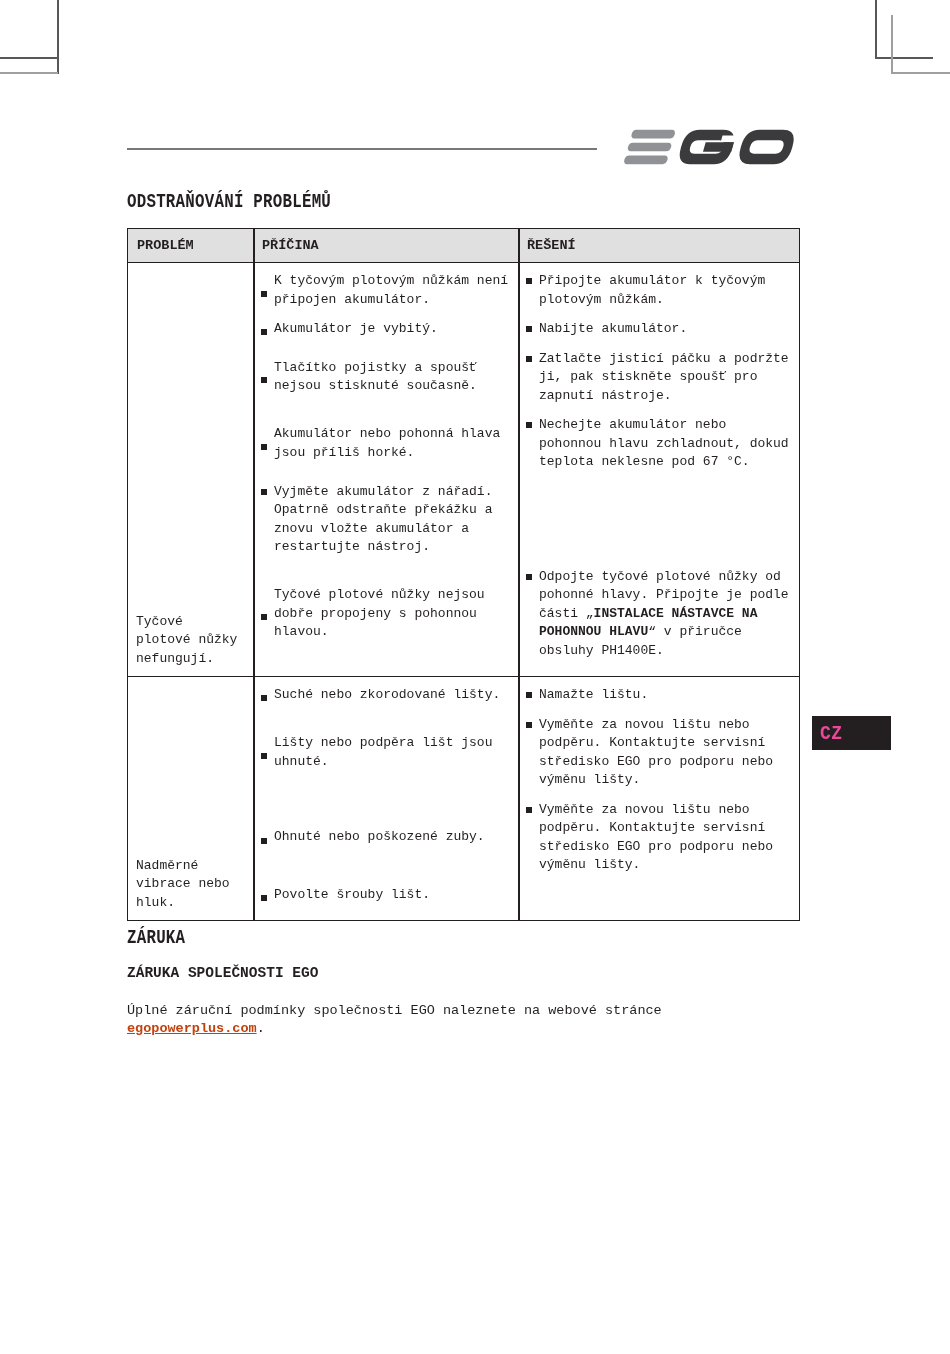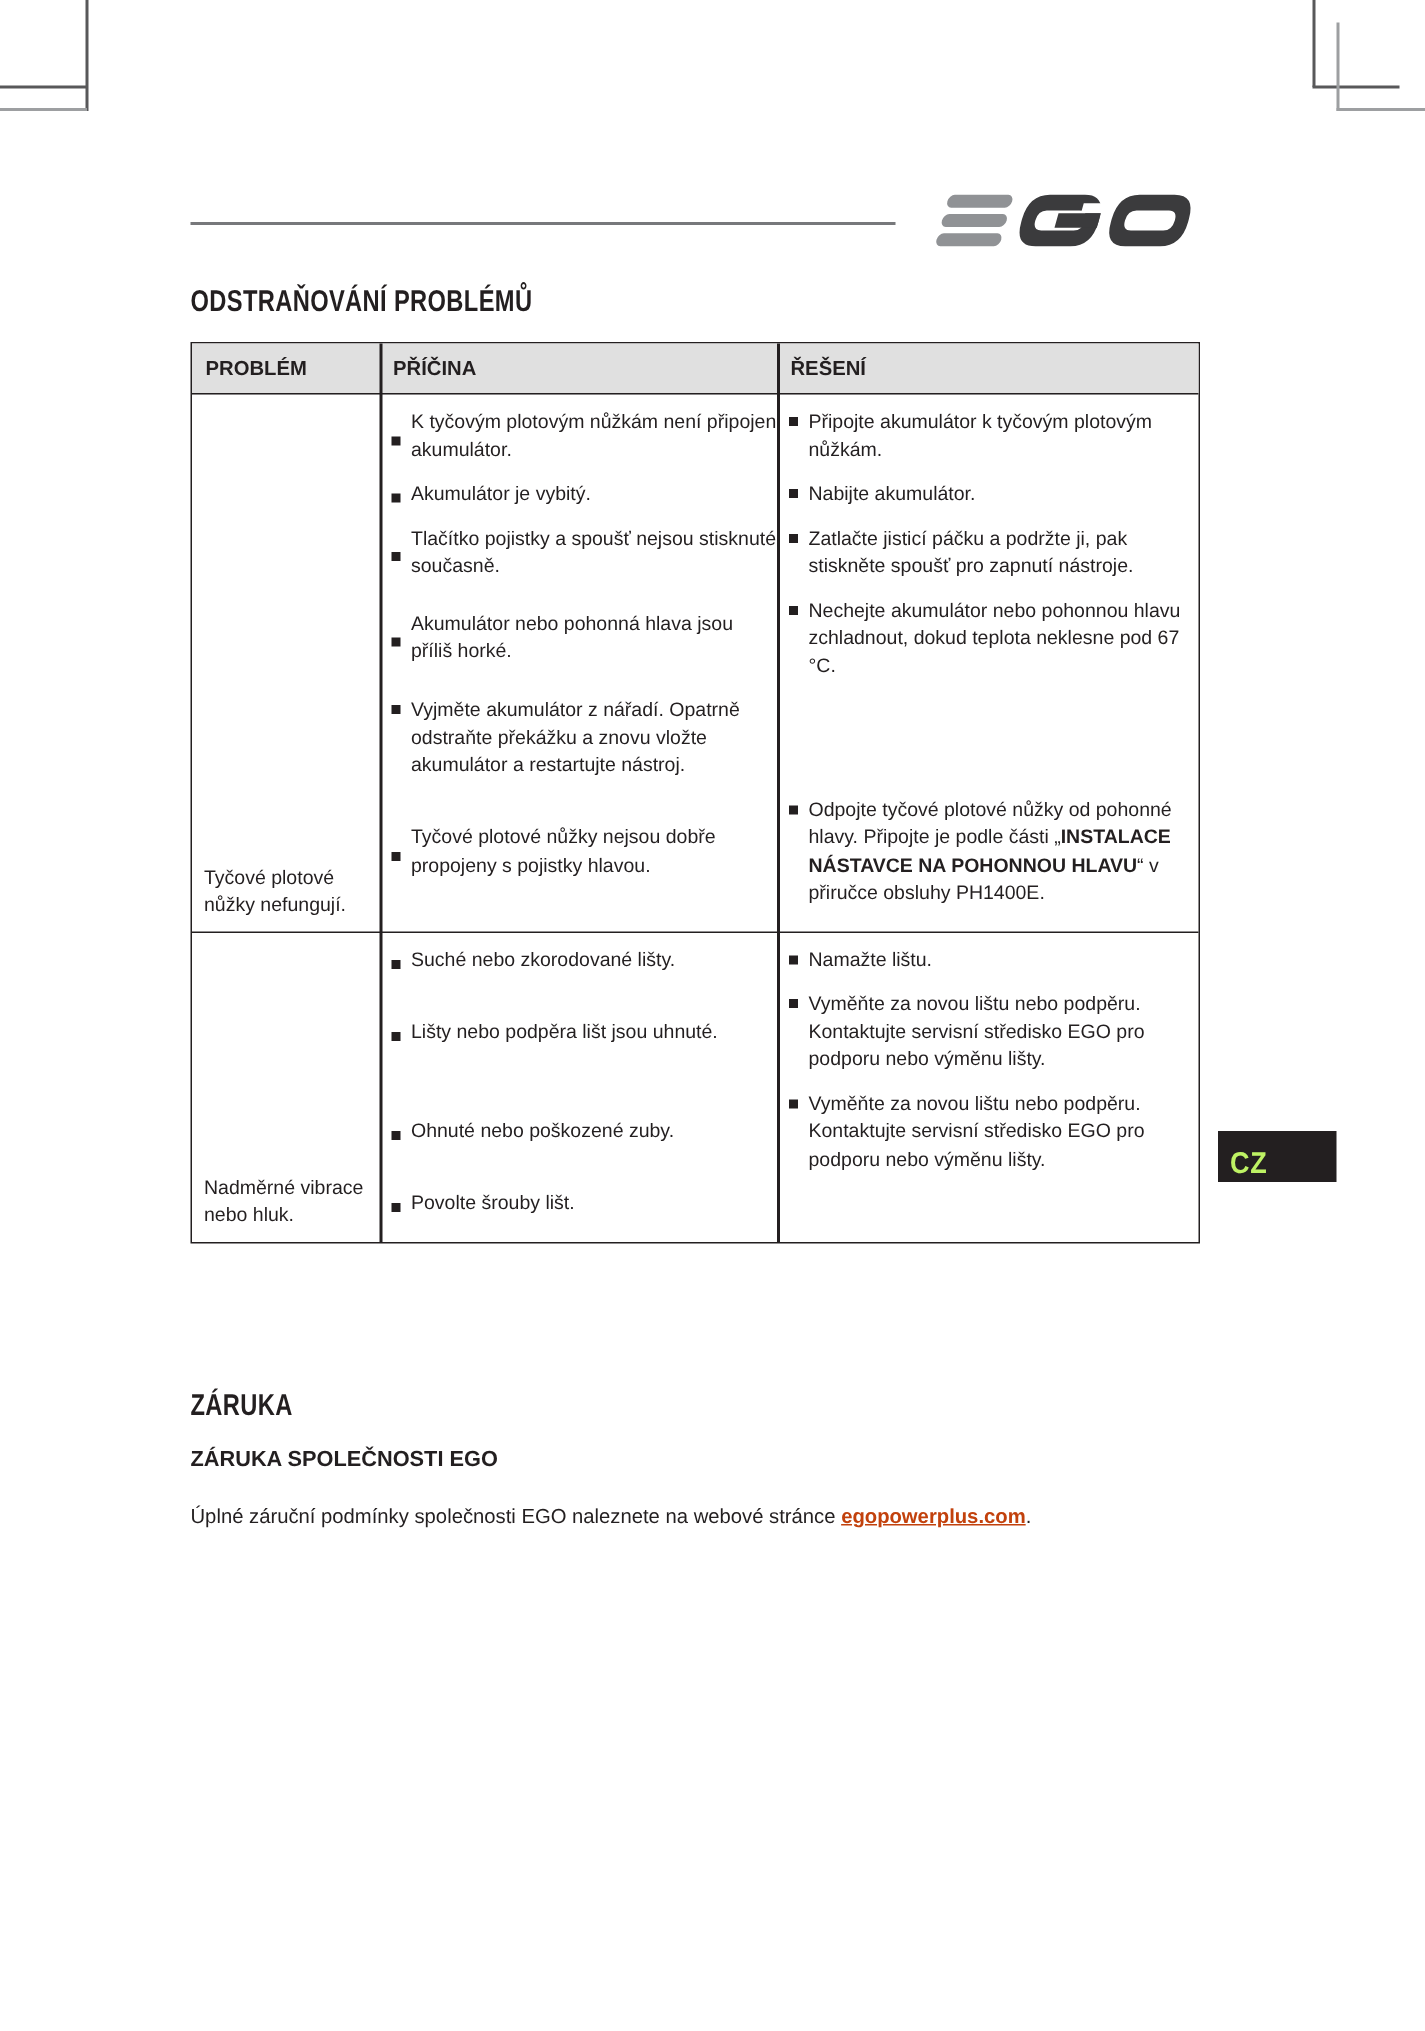--- a/index.html
+++ b/index.html
@@ -1,18 +1,18 @@
 <!DOCTYPE html>
 <html><head>
 <meta charset="utf-8">
 <style>
   html,body { margin:0; padding:0; background:#ffffff; }
   .page {
     position:relative; width:950px; height:1085px; background:#ffffff;
-    font-family:Liberation Sans, sans-serif; color:#231f20; overflow:hidden;
+    font-family:Liberation Mono, monospace; color:#231f20; overflow:hidden;
   }
   
   .cm { position:absolute; background:#58585a; }
   .cm.gray { background:#9d9fa1; }
   
   .hdr-rule { position:absolute; left:127px; top:148px; width:470px; height:2px; background:#77787b; }
   .logo { position:absolute; left:622px; top:127px; }
   
   .h1 {
     position:absolute; left:127px; font-size:20px; font-weight:bold; white-space:nowrap;
@@ -40,22 +40,22 @@
   .pcell { display:flex; align-items:flex-end; padding:8px; font-size:13px; line-height:18.5px; }
   .pairs { padding:9px 0 5px 0; }
   .pair { display:grid; grid-template-columns:265px 1fr; margin-bottom:11px; }
   .li { display:flex; font-size:13px; line-height:18.5px; }
   .cause { padding-left:8px; padding-right:0;align-items:center; }
   .sol   { padding-left:8px; padding-right:8px; }
   .sq { width:6px; height:6px; background:#231f20; margin-top:6px; margin-right:7px; flex:0 0 6px; }
   .b { font-weight:bold; }
   
   .badge {
-    position:absolute; left:812px; top:754px; width:79px; height:34px; background:#231f20;
-    color:#bef264; display:flex; align-items:flex-end; padding-left:8px; box-sizing:border-box;
+    position:absolute; left:812px; top:716px; width:79px; height:34px; background:#231f20;
+    color:#ec4899; display:flex; align-items:center; padding-left:8px; box-sizing:border-box;
   }
   .badge span { font-size:20px; font-weight:bold; transform:scaleX(0.9); transform-origin:left center; letter-spacing:0.5px; }
   
   .ftr-rule { position:absolute; left:127px; top:1196px; width:573px; height:2.5px; background:#808285; }
   .ftr-title {
     position:absolute; left:127px; top:1202px; width:573px; text-align:right;
     font-size:14px; white-space:nowrap; transform:scaleX(0.88); transform-origin:right center; letter-spacing:0.2px;
   }
   .pgnum {
     position:absolute; left:737px; top:1180px; font-size:50px; line-height:44px; font-weight:bold;
@@ -165,21 +165,21 @@
         </div>
         <div class="pair">
           <div class="li sol">
               <span class="sq"></span>
               <span>Vyjměte akumulátor z nářadí. Opatrně odstraňte překážku a znovu vložte akumulátor a restartujte nástroj.</span>
             </div>
         </div>
         <div class="pair">
           <div class="li cause">
               <span class="sq"></span>
-              <span>Tyčové plotové nůžky nejsou dobře propojeny s pojistky hlavou.</span>
+              <span>Tyčové plotové nůžky nejsou dobře propojeny s pohonnou hlavou.</span>
             </div>
           <div class="li sol">
               <span class="sq"></span>
               <span><span>Odpojte tyčové plotové nůžky od pohonné hlavy. Připojte je podle části „</span><span class="b">INSTALACE NÁSTAVCE NA POHONNOU HLAVU</span><span>“ v přiručce obsluhy PH1400E.</span></span>
             </div>
         </div>
       </div>
     </div>
 
     <div class="trow second">

